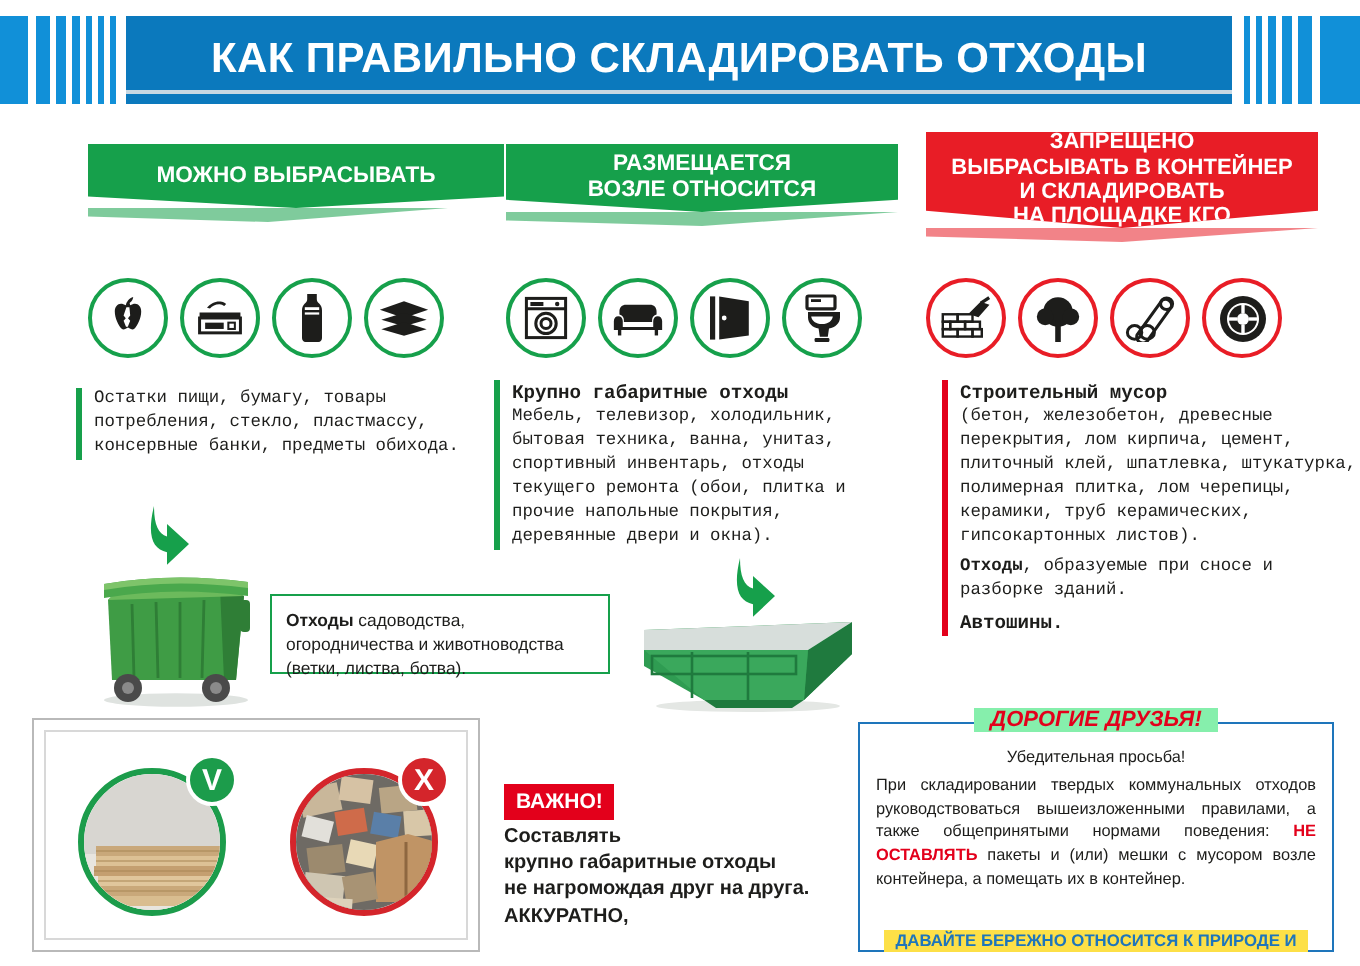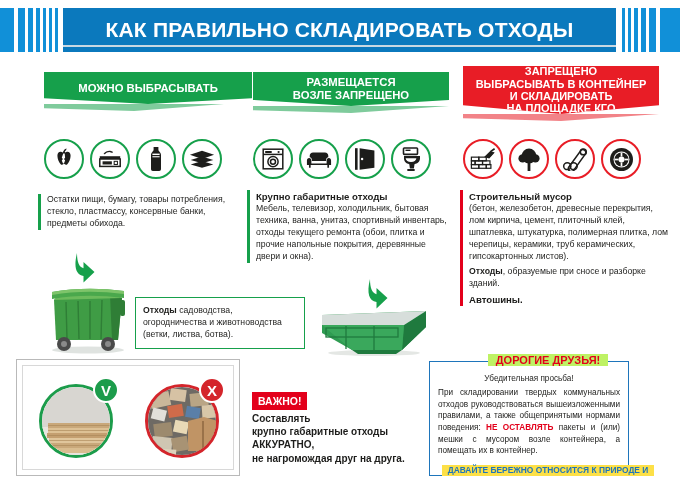--- a/index.html
+++ b/index.html
@@ -92,20 +92,21 @@
   .icon-circ.red { border-color: #e81d26; }
   .icon-circ svg { display:block; }
 
   
   .txtblock {
     position: absolute;
     box-sizing: border-box;
     font-size: 8.7px;
     line-height: 1.37;
     color: #1d1d1b;
+    font-family: Liberation Mono, monospace;
   }
   .txtblock.bar-green { border-left: 3px solid #16a04b; padding-left: 6px; }
   .txtblock.bar-red   { border-left: 3px solid #e3001b; padding-left: 6px; }
   .txtblock b { font-weight: bold; }
   .lead { font-weight: bold; font-size: 9.6px; display:block; }
 
   .boxed {
     position: absolute;
     box-sizing: border-box;
     border: 1.4px solid #16a04b;
@@ -170,36 +171,37 @@
     font-size: 10px;
     font-weight: bold;
     line-height: 1.32;
     color: #1d1d1b;
   }
 
   
   .friends {
     position: absolute;
     left: 429px; top: 361px;
-    width: 200px; height: 115px;
+    width: 238px; height: 115px;
     border: 1.6px solid #1e75bb;
     box-sizing: border-box;
   }
   .friends-title {
     position: absolute;
     left: 429px; top: 354px;
     width: 238px;
     text-align: center;
     font-size: 11px;
     font-weight: bold;
     color: #e3001b;
   }
   .friends-title span {
-    background: #bef264;
+    background: #86efac;
     padding: 0 8px;
+    font-style: italic;
   }
   .friends-sub {
     text-align: center;
     font-size: 8.2px;
     color: #1d1d1b;
     margin-top: 12px;
   }
   .friends-body {
     font-size: 8.2px;
     line-height: 1.42;
@@ -255,21 +257,21 @@
   </div>
   <div class="hdr-underline"></div>
 
   <div class="banner green" style="left:44px;top:72px;width:208px;height:32px;font-size:11.3px;">
     <span>МОЖНО ВЫБРАСЫВАТЬ</span>
   </div>
   <div class="banner-shadow green" style="left:44px;top:104px;width:180px;"></div>
 
   <div class="banner green" style="left:253px;top:72px;width:196px;height:34px;font-size:11.3px;flex-direction:column;">
     <span>РАЗМЕЩАЕТСЯ</span>
-    <span>ВОЗЛЕ ЗАПРЕЩЕНО</span>
+    <span>ВОЗЛЕ ОТНОСИТСЯ</span>
   </div>
   <div class="banner-shadow green" style="left:253px;top:106px;width:196px;"></div>
 
   <div class="banner red" style="left:463px;top:66px;width:196px;height:48px;font-size:11px;flex-direction:column;">
     <span>ЗАПРЕЩЕНО</span>
     <span>ВЫБРАСЫВАТЬ В КОНТЕЙНЕР</span>
     <span>И СКЛАДИРОВАТЬ</span>
     <span>НА ПЛОЩАДКЕ КГО</span>
   </div>
   <div class="banner-shadow red" style="left:463px;top:114px;width:196px;"></div>
@@ -417,21 +419,21 @@
       <rect x="76" y="18" width="5" height="16" rx="2" fill="#2f7e36"></rect>
       <g fill="#4a4a4a">
         <circle cx="20" cy="62" r="7"></circle>
           <circle cx="20" cy="62" r="3" fill="#8a8a8a"></circle>
         <circle cx="64" cy="62" r="7"></circle>
           <circle cx="64" cy="62" r="3" fill="#8a8a8a"></circle>
       </g>
     </svg>
   </div>
 
-  <div class="boxed" style="left:135px;top:297px;width:170px;height:52px;">
+  <div class="boxed" style="left:135px;top:297px;width:170px;height:40px;">
     <b>Отходы</b><span> садоводства, огородничества и животноводства (ветки, листва, ботва).</span>
   </div>
 
   <div class="txtblock bar-green" style="left:247px;top:190px;width:200px;">
     <span class="lead">Крупно габаритные отходы</span>
     <span>Мебель, телевизор, холодильник, бытовая техника, ванна, унитаз, спортивный инвентарь, отходы текущего ремонта (обои, плитка и прочие напольные покрытия, деревянные двери и окна).</span>
   </div>
 
   <div class="arrow" style="left:366px;top:279px;">
     <svg width="26" height="30" viewBox="0 0 26 30" fill="#16a04b">
@@ -448,21 +450,21 @@
       <path d="M4 20 L86 20 L84 45 L34 45 Z" fill="#3aa85c"></path>
       <g stroke="#1f7a3e" stroke-width="1.3" fill="none">
         <line x1="28" y1="21" x2="28" y2="44"></line>
         <line x1="56" y1="21" x2="56" y2="45"></line>
         <rect x="8" y="23" width="72" height="9"></rect>
       </g>
       <path d="M34 45 L40 49 L78 49 L84 45 Z" fill="#1f7a3e"></path>
     </svg>
   </div>
 
-  <div class="txtblock bar-red" style="left:460px;top:190px;width:210px;">
+  <div class="txtblock bar-red" style="left:471px;top:190px;width:210px;">
     <span class="lead">Строительный мусор</span>
     <span>(бетон, железобетон, древесные перекрытия, лом кирпича, цемент, плиточный клей, шпатлевка, штукатурка, полимерная плитка, лом черепицы, керамики, труб керамических, гипсокартонных листов).</span>
     <div style="margin-top:3px;">
       <b>Отходы</b><span>, образуемые при сносе и разборке зданий.</span>
     </div>
     <div class="lead" style="margin-top:3px;">Автошины.</div>
   </div>
 
   <div class="photo-frame">
     <div class="photo-inner">
@@ -519,22 +521,22 @@
       </div>
     </div>
   </div>
 
   <div class="imp-tag" style="left:252px;top:392px;">
     <span>ВАЖНО!</span>
   </div>
   <div class="imp-text" style="left:252px;top:412px;width:180px;">
     <div>Составлять</div>
     <div>крупно габаритные отходы</div>
+    <div>не нагромождая друг на друга.</div>
     <div>АККУРАТНО,</div>
-    <div>не нагромождая друг на друга.</div>
   </div>
 
   <div class="friends">
     <div class="friends-sub">Убедительная просьба!</div>
     <div class="friends-body">
       <span>При складировании твердых коммунальных отходов руководствоваться вышеизложенными правилами, а также общепринятыми нормами поведения: </span><span class="red">НЕ ОСТАВЛЯТЬ</span><span> пакеты и (или) мешки с мусором возле контейнера, а помещать их в контейнер.</span>
     </div>
   </div>
   <div class="friends-title">
     <span>ДОРОГИЕ ДРУЗЬЯ!</span>

